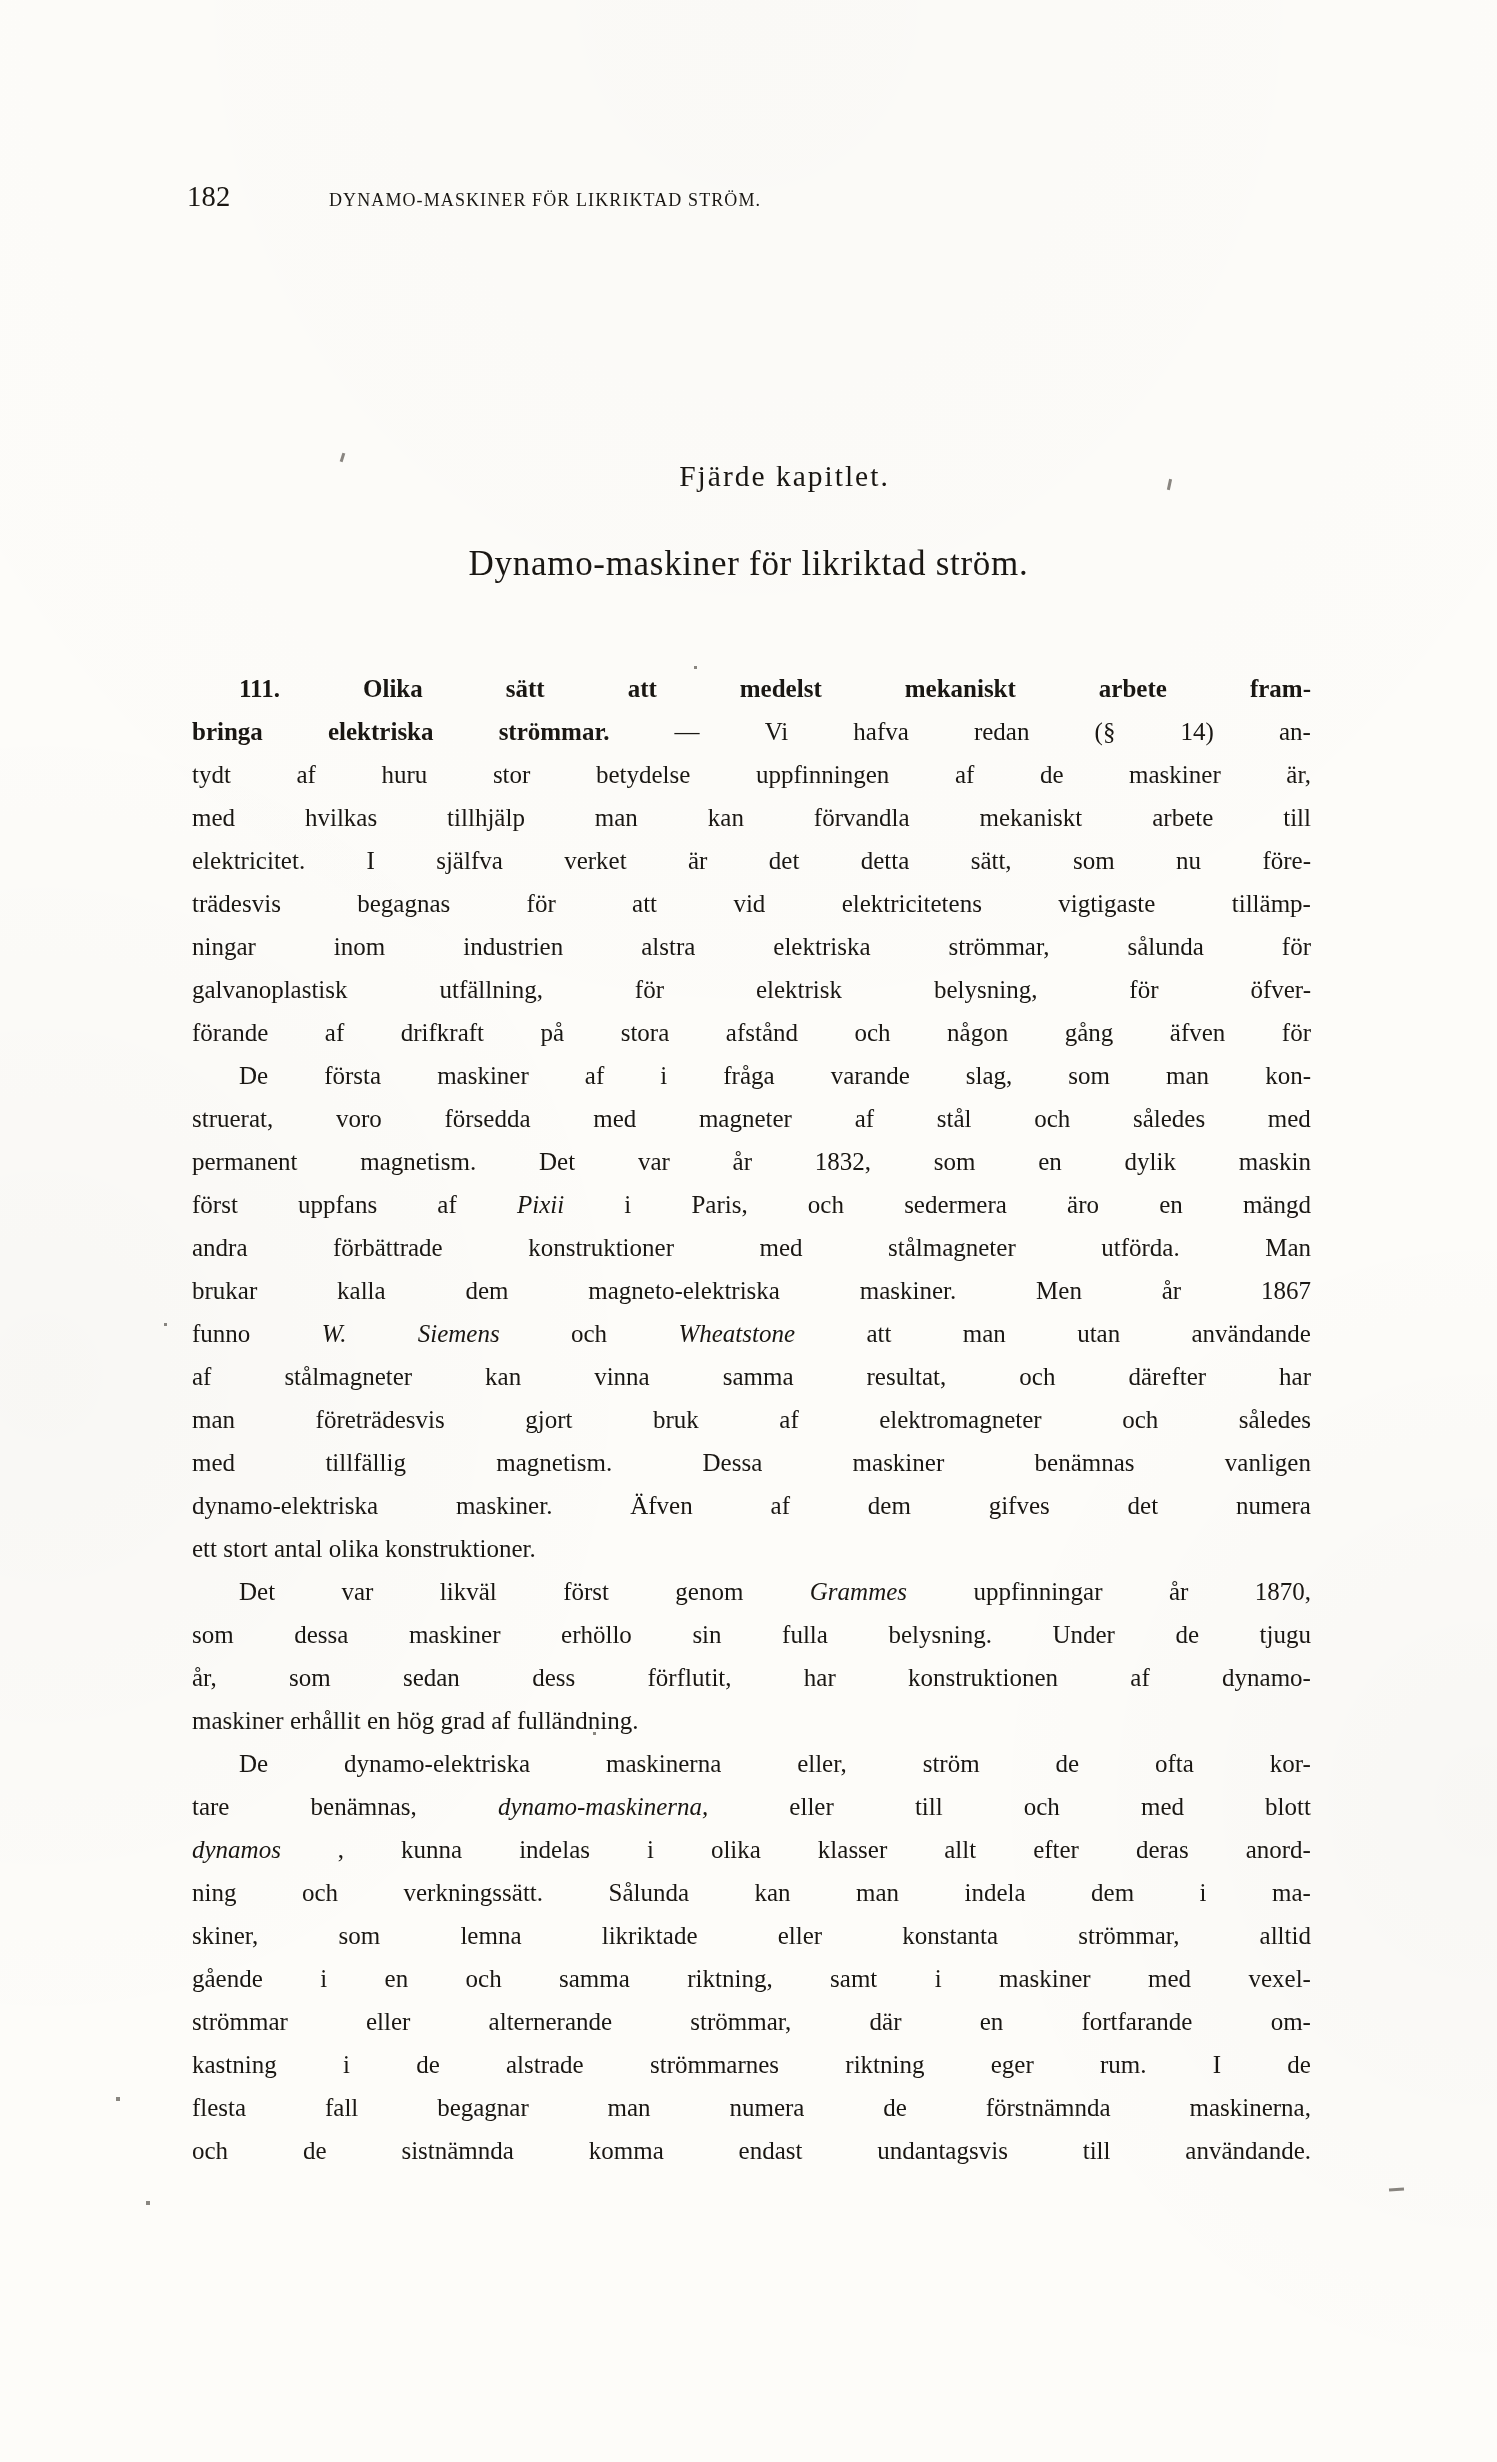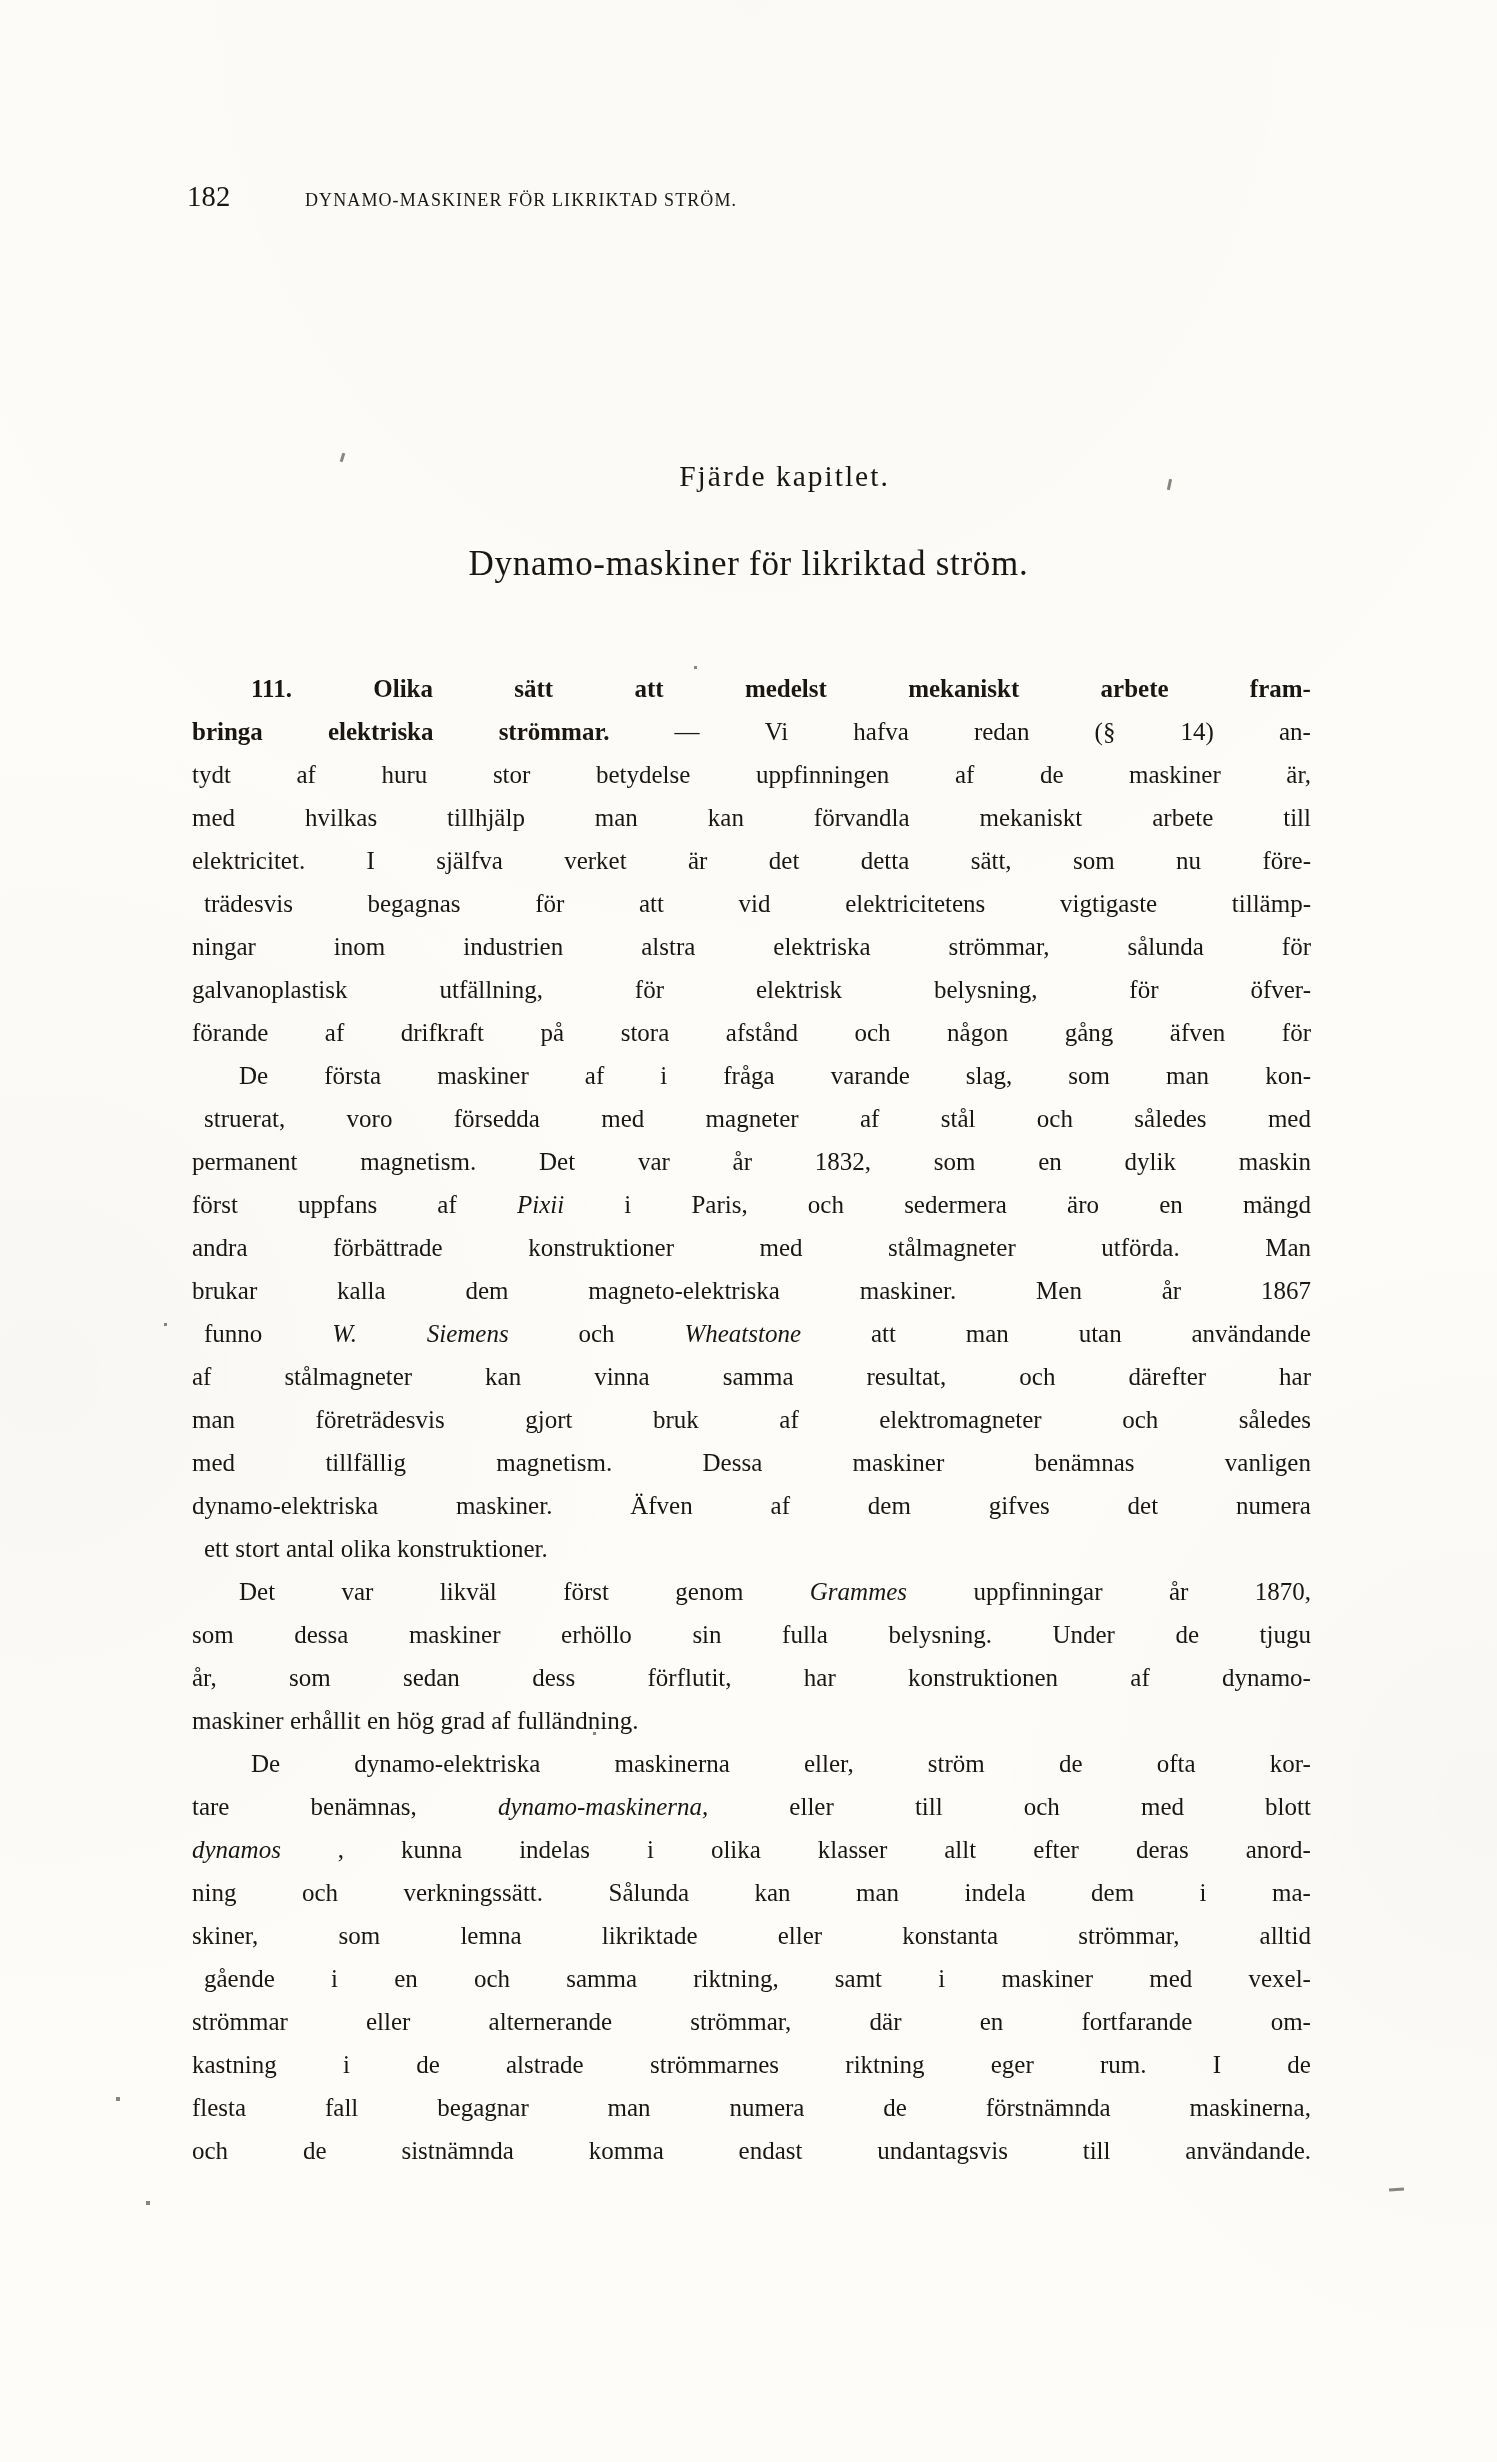--- a/index.html
+++ b/index.html
@@ -43,20 +43,21 @@
   }
 
   
   .running-head {
     position: absolute;
     left: 187px;
     top: 181px;
     width: 1128px;
     display: flex;
     align-items: baseline;
+    gap: 24px;
   }
   .folio {
     font-size: 28.6px;
     letter-spacing: 0.2px;
     font-weight: 400;
     width: 118px;
   }
   .head-title {
     font-size: 18px;
     letter-spacing: 1.1px;
@@ -113,21 +114,21 @@
   }
   .line.ind > .w:first-child {
     margin-left: 47px;
   }
   .w { display: inline-block; }
   .b { font-weight: 700; }
   .i { font-style: italic; }
 
   
   .line:nth-child(3n)   { transform: translateY(0.3px); }
-  .line:nth-child(5n+1) { transform: translateY(-0.2px); margin-left: 12px; }
+  .line:nth-child(5n+1) { transform: translateY(-0.2px); }
   .line:nth-child(7n+2) { transform: translateY(0.2px); }
 
   
   .speck {
     position: absolute;
     background: #2a241d;
     opacity: 0.55;
     pointer-events: none;
   }
 </style>

